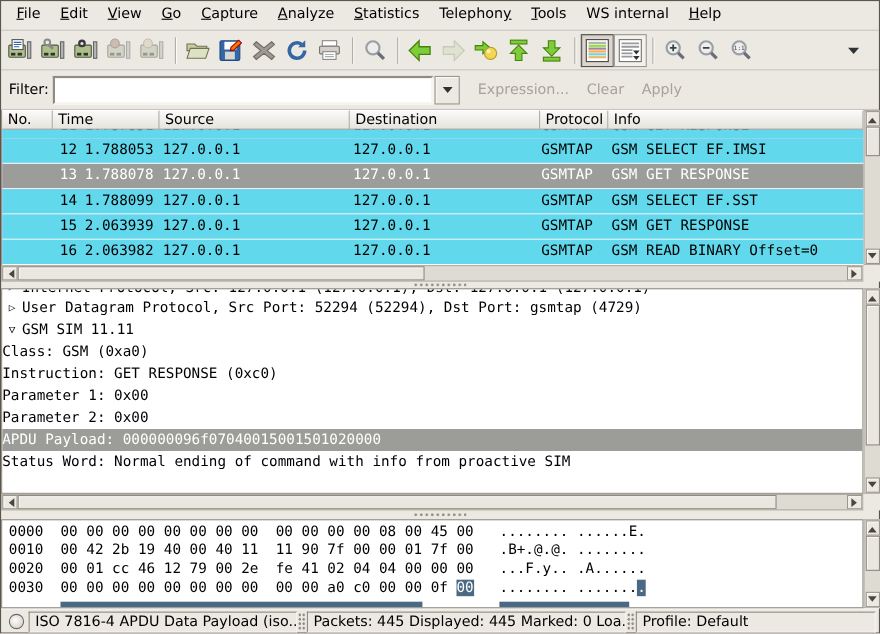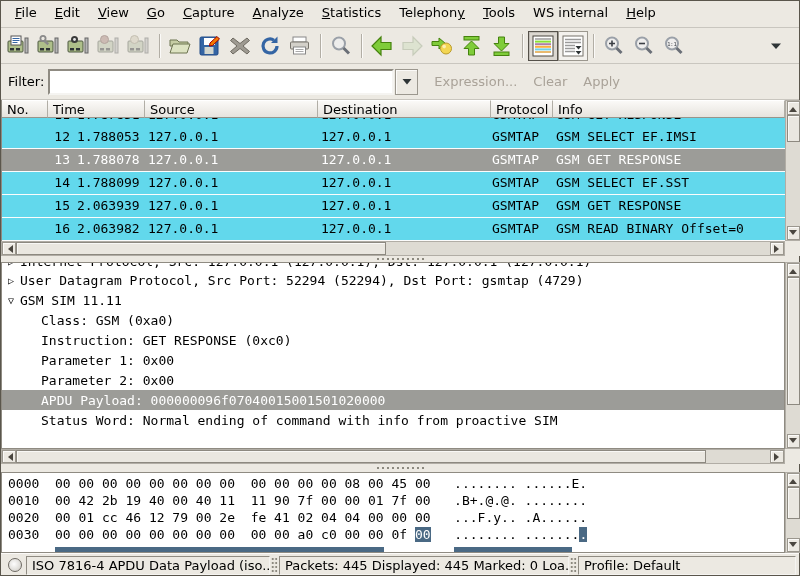--- a/index.html
+++ b/index.html
@@ -63,21 +63,21 @@
   .splitter { flex:none; display:flex; align-items:center; justify-content:center; }
   .grip { width:48px; height:4px; background-image:radial-gradient(circle at 2px 2px,#8c897f 1px,transparent 1.3px); background-size:5px 4px; background-repeat:repeat-x; }
 
   
   .details-pane { height:202px; flex:none; display:grid; grid-template-columns:784px 16px; grid-template-rows:187px 15px; }
   .details-content { background:#fff; border:1px solid #8f8b82; overflow:hidden; font-family:"DejaVu Sans Mono",monospace; }
   .d-sliver { height:7px; overflow:hidden; }
   .d-sliver .dline { margin-top:-12px; }
   .dline { height:20px; display:flex; align-items:center; white-space:nowrap; }
   .dline .exp { width:18px; flex:none; text-align:center; font-size:10px; }
-  .dline.l1 { padding-left:39px; }
+  .dline.l1 { }
   .dline.selected { background:#9c9c98; color:#fff; }
 
   
   .hexpane { height:81px; flex:none; display:grid; grid-template-columns:784px 16px;border-radius:27px; }
   .hex-content { background:#fff; border:1px solid #8f8b82; font-family:"DejaVu Sans Mono",monospace; padding:3px 0 0 6px; position:relative; overflow:hidden; }
   .hexline { height:17px; white-space:pre; }
   .hsel { background:#4a6984; color:#fff; }
   .hexbar { position:absolute; top:74px; height:5px; background:#4a6984; }
   .hexbar.bytes { left:calc(6px + 6ch); width:42ch; }
   .hexbar.ascii { left:calc(6px + 57ch); width:15ch; }

